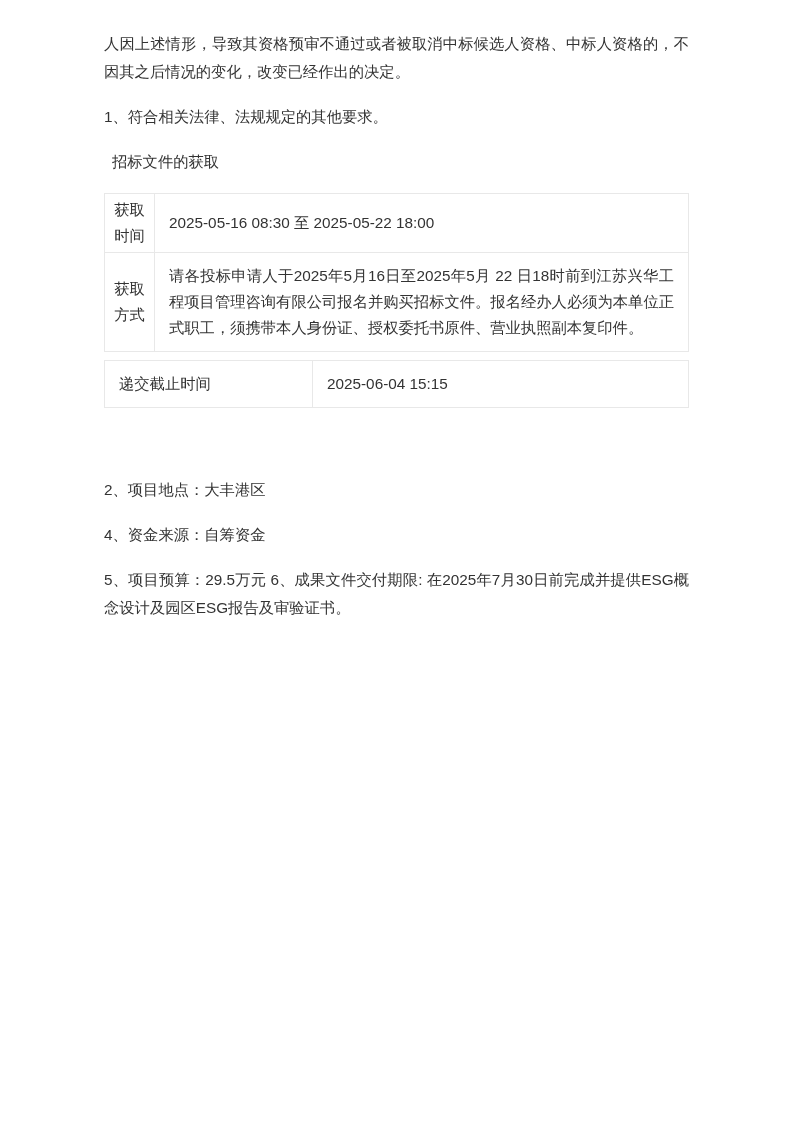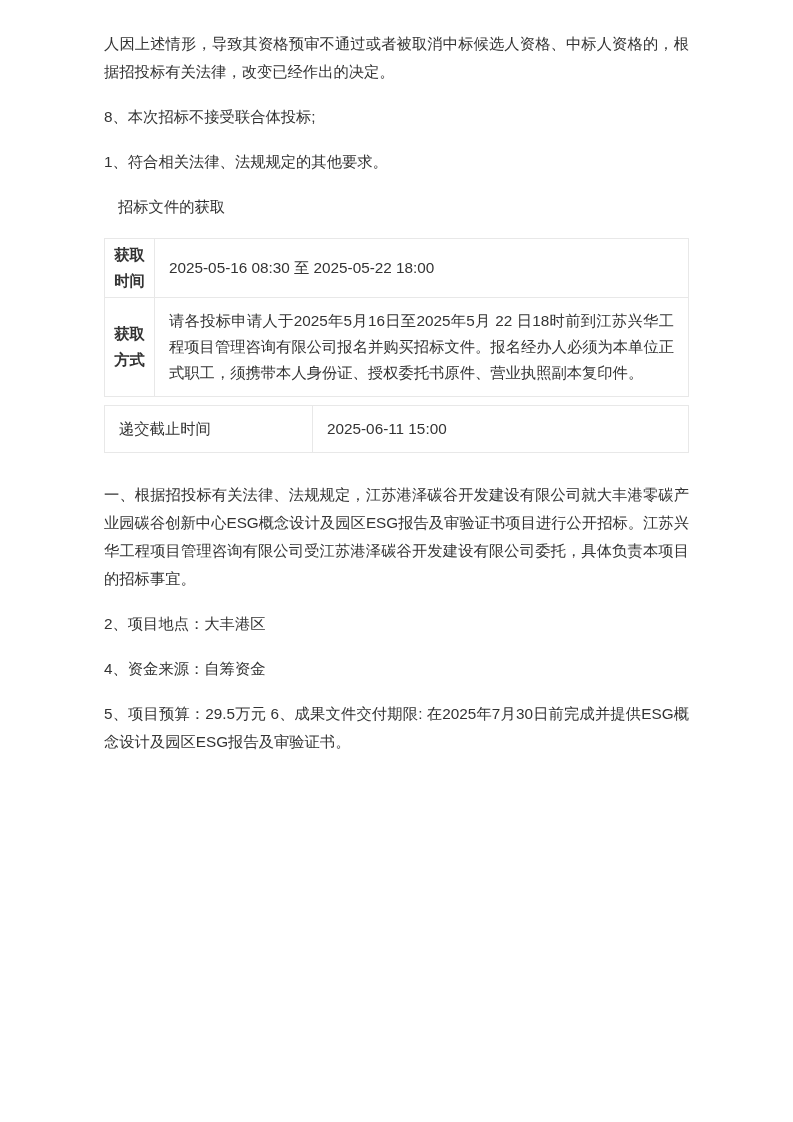--- a/index.html
+++ b/index.html
@@ -22,62 +22,60 @@
   .content {
     width: 585px;
     font-size: 15.3px;
     line-height: 28px;
     text-align: justify;
   }
   p {
     margin: 0 0 17px 0;
   }
   .heading {
-    margin: 0 0 17px 14px;
+    margin: 0 0 17px 8px;
   }
   table.doc-table {
     width: 100%;
     border-collapse: collapse;
     table-layout: fixed;
     margin: 0 0 8px 0;
   }
   table.doc-table td {
     border: 1px solid #e8e8e8;
     padding: 10px 14px;
     line-height: 26px;
     vertical-align: middle;
     font-size: 15.3px;
     color: #333333;
   }
   table.acquisition-table td.label-cell {
     width: 50px;
     padding: 3px 8px;
     text-align: center;
-    font-weight: bold;
   }
   table.submission-table td.label-cell {
     width: 208px;
     text-align: left;
   }
   table.submission-table {
-    margin-bottom: 28px;
+    margin-bottom: 68px;
   }
   .two-line-block {
     margin: 0 0 17px 0;
   }
 </style>
 </head>
 <body>
 
 <div class="page">
   <div class="content">
 
-    <p>人因上述情形，导致其资格预审不通过或者被取消中标候选人资格、中标人资格的，根据招投标有关法律，改变已经作出的决定。</p>
+    <p>人因上述情形，导致其资格预审不通过或者被取消中标候选人资格、中标人资格的，不因其之后情况的变化，改变已经作出的决定。</p>
 
-    <p>8、本次招标不接受联合体投标;</p>
 
     <p>1、符合相关法律、法规规定的其他要求。</p>
 
     <p class="heading">招标文件的获取</p>
 
     <table class="doc-table acquisition-table">
       <tbody>
         <tr>
           <td class="label-cell">获取时间</td>
           <td class="value-cell">2025-05-16 08:30 至 2025-05-22 18:00</td>
@@ -86,28 +84,27 @@
           <td class="label-cell">获取方式</td>
           <td class="value-cell">请各投标申请人于2025年5月16日至2025年5月 22 日18时前到江苏兴华工程项目管理咨询有限公司报名并购买招标文件。报名经办人必须为本单位正式职工，须携带本人身份证、授权委托书原件、营业执照副本复印件。</td>
         </tr>
       </tbody>
     </table>
 
     <table class="doc-table submission-table">
       <tbody>
         <tr>
           <td class="label-cell">递交截止时间</td>
-          <td class="value-cell">2025-06-11 15:00</td>
+          <td class="value-cell">2025-06-04 15:15</td>
         </tr>
       </tbody>
     </table>
 
 
 
-    <p>一、根据招投标有关法律、法规规定，江苏港泽碳谷开发建设有限公司就大丰港零碳产业园碳谷创新中心ESG概念设计及园区ESG报告及审验证书项目进行公开招标。江苏兴华工程项目管理咨询有限公司受江苏港泽碳谷开发建设有限公司委托，具体负责本项目的招标事宜。</p>
 
 
 
     <p>2、项目地点：大丰港区</p>
 
 
     <p>4、资金来源：自筹资金</p>
 
     <p>5、项目预算：29.5万元 6、成果文件交付期限: 在2025年7月30日前完成并提供ESG概念设计及园区ESG报告及审验证书。</p>
 

